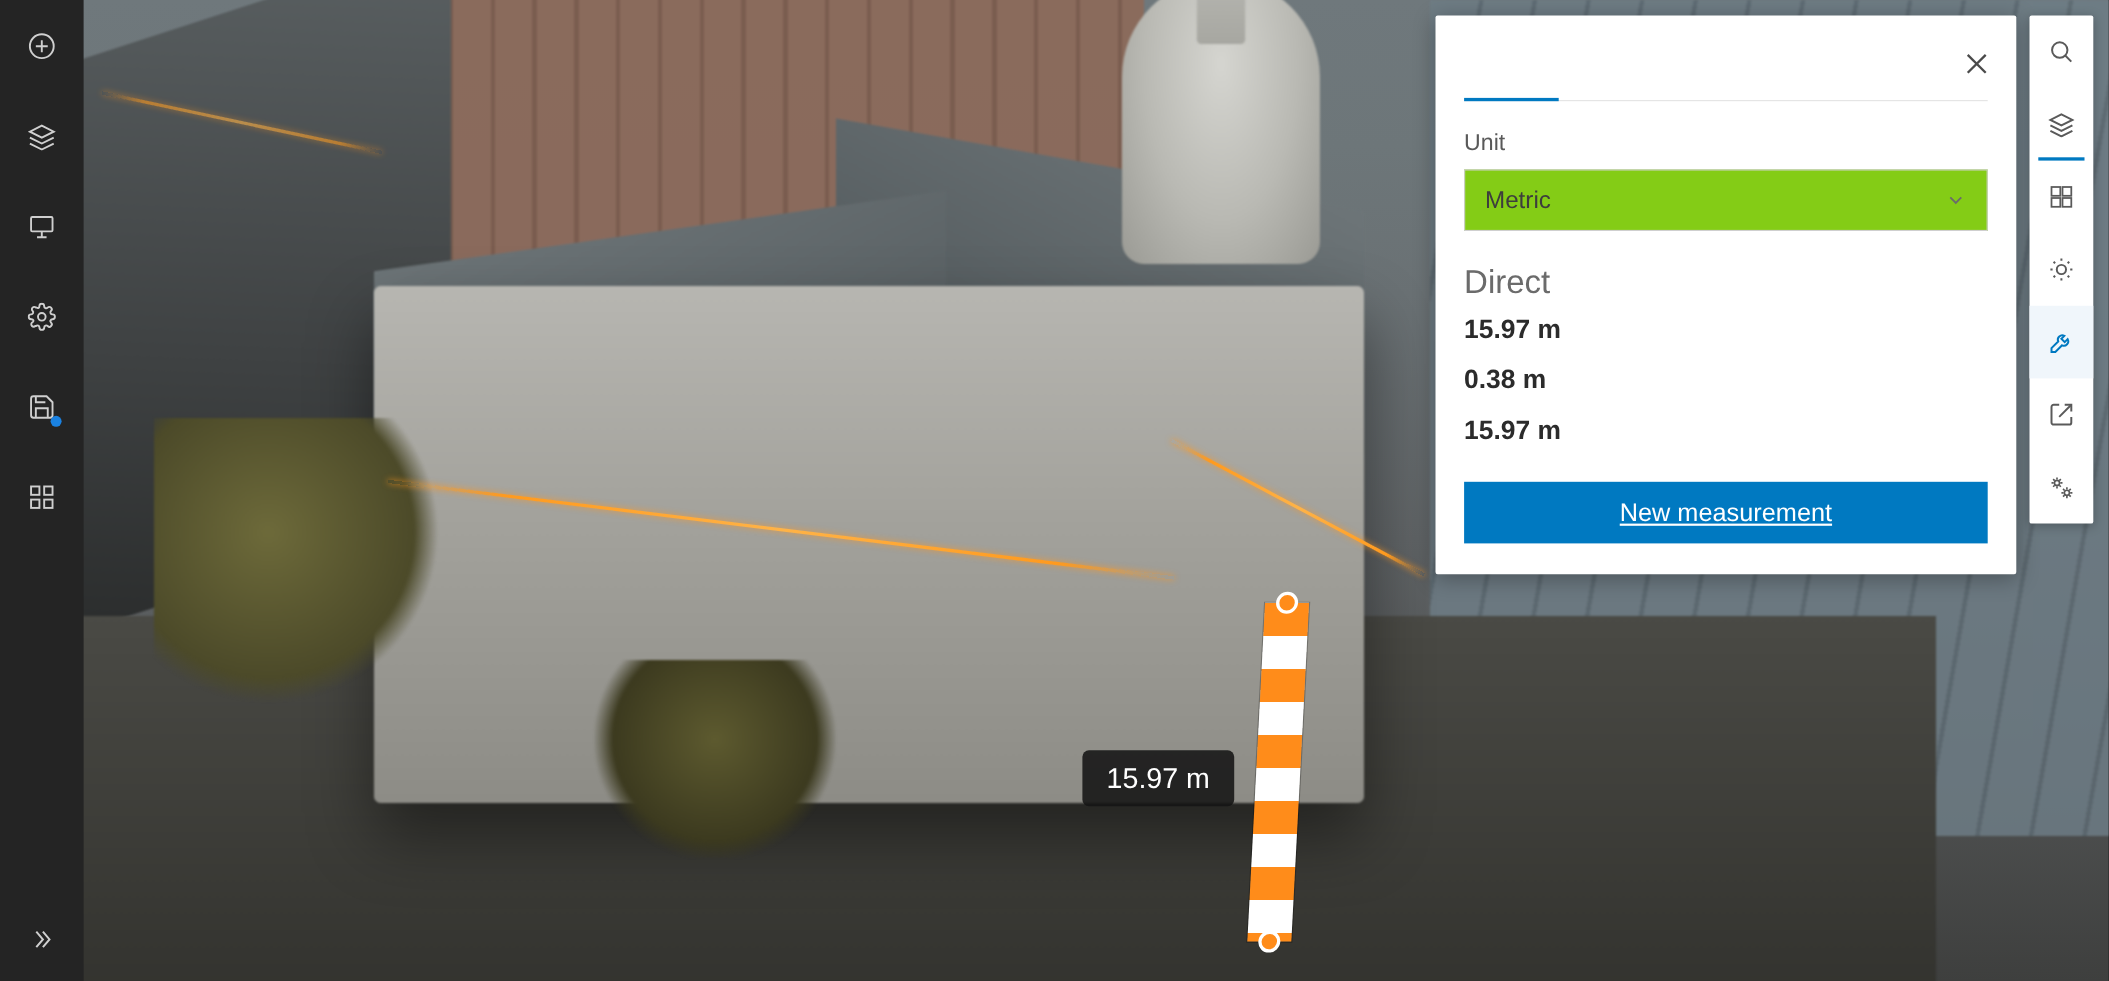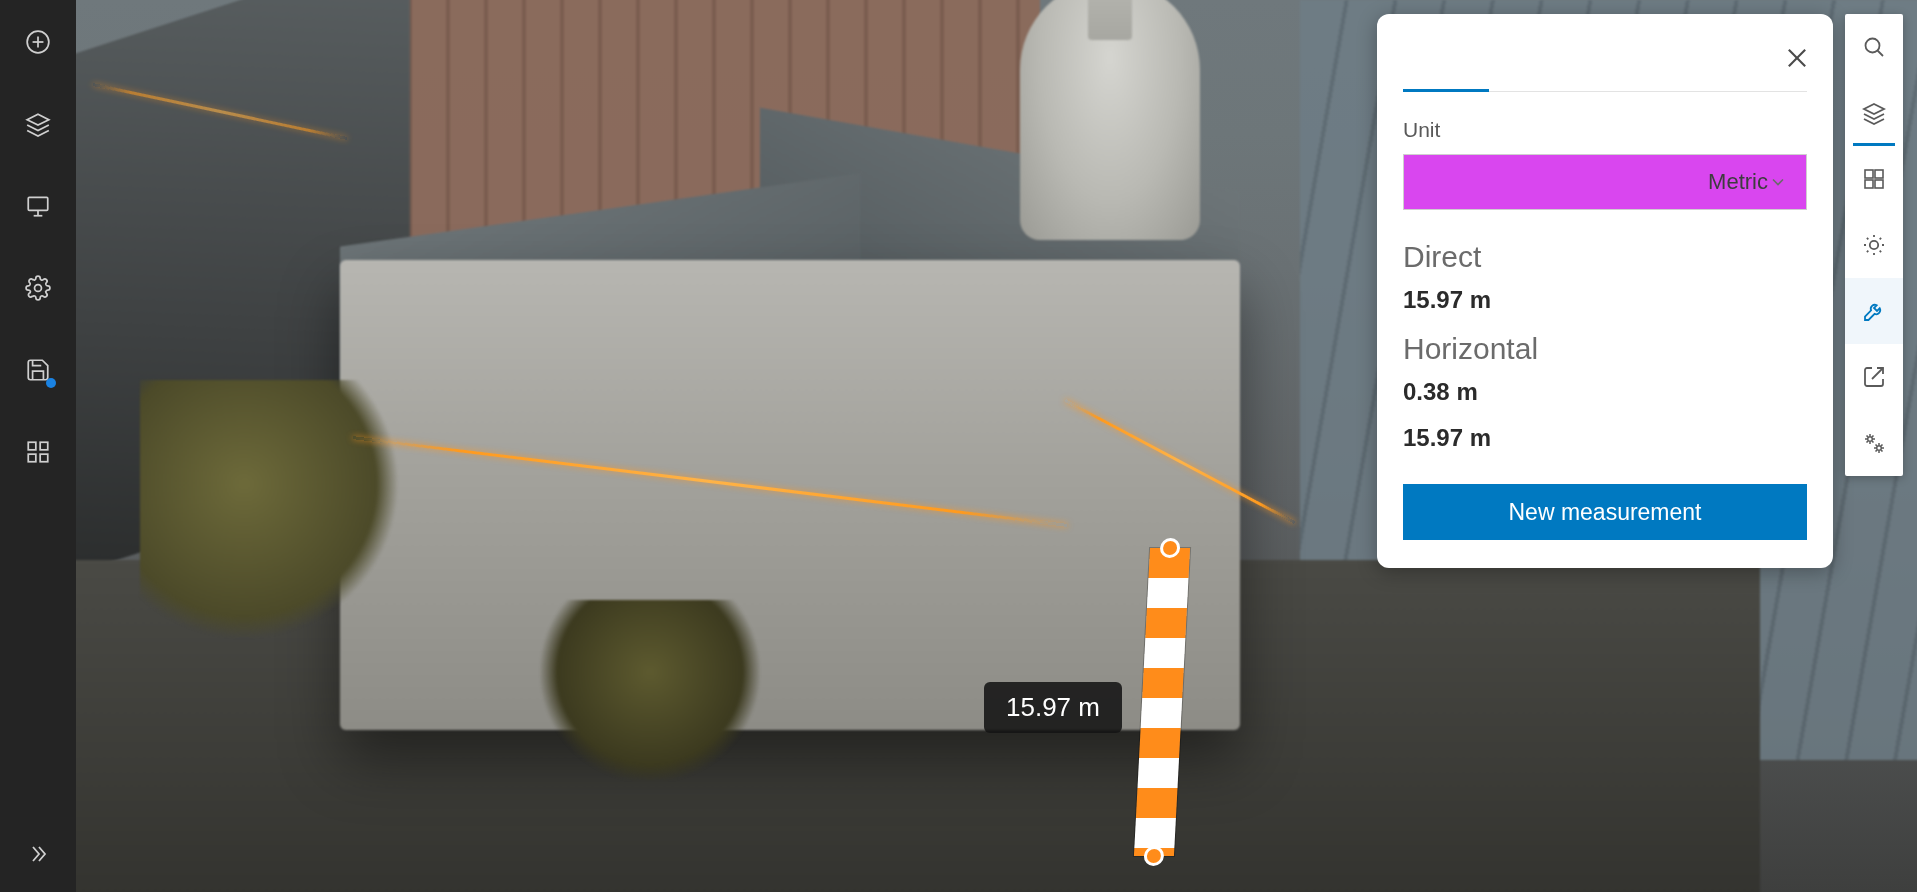--- a/index.html
+++ b/index.html
@@ -69,40 +69,40 @@
       background:#fff; border-radius:2px; box-shadow:0 2px 10px rgba(0,0,0,.25);
       display:flex; flex-direction:column; align-items:center; z-index:45;
     }
     .right-bar .r-btn { width:100%; height:66px; display:flex; align-items:center; justify-content:center; color:#5a5a5a; cursor:pointer; position:relative; }
     .right-bar .r-btn.active { color:#0079c1; background:#f0f6fb; }
     .right-bar .r-btn.active::after { content:""; position:absolute; right:0; top:0; bottom:0; width:3px; }
     .right-bar .r-btn.underline::before { content:""; position:absolute; left:8px; right:8px; bottom:0; height:3px; background:#0079c1; }
 
     
     .panel {
-      position:absolute; right:84px; top:14px; width:456px; background:#fff;
-      box-shadow:0 4px 20px rgba(0,0,0,.3); border-radius:12px; z-index:44;
+      position:absolute; right:84px; top:14px; width:528px; background:#fff;
+      box-shadow:0 4px 20px rgba(0,0,0,.3); border-radius:2px; z-index:44;
       padding: 0 0 28px 0;
     }
     .panel-head { height:78px; position:relative; }
     .panel-head .tab-indicator { position:absolute; left:26px; bottom:0; width:86px; height:3px; background:#0079c1; }
     .panel-head .divider { position:absolute; left:26px; right:26px; bottom:0; height:1px; background:#e3e3e3; }
     .panel-close { position:absolute; right:22px; top:30px; width:28px; height:28px; cursor:pointer; color:#4a4a4a; }
     .panel-body { padding: 26px 26px 0 26px; color:#4a4a4a; }
     .field-label { font-size:21px; color:#595959; margin-bottom:12px; }
     .select {
-      width:100%; height:56px; border:1px solid #cfcfcf; background:#d946ef;
-      display:flex; align-items:center; justify-content:flex-end;
+      width:100%; height:56px; border:1px solid #cfcfcf; background:#84cc16;
+      display:flex; align-items:center; justify-content:space-between;
       padding:0 18px; font-size:22px; color:#3d3d3d; cursor:pointer; margin-bottom:30px;
     }
     .mrow-label { font-size:30px; color:#6b6b6b; margin-top:10px; }
     .mrow-value { font-size:24px; font-weight:700; color:#2b2b2b; margin:12px 0 18px 0; }
     .primary-btn {
       margin-top:14px; width:100%; height:56px; background:#0079c1; color:#fff; border:none;
-      font-size:23px; font-weight:500; cursor:pointer;
+      font-size:23px; font-weight:500; cursor:pointer;text-decoration:underline;
     }
 
     svg { display:block; }
   </style>
 </head>
 <body>
 
 <div class="scene">
   <div class="mass m-glass1"></div>
   <div class="mass m-tower"></div>
@@ -251,20 +251,19 @@
     <div class="select">
       <span>Metric</span>
       <svg width="20" height="20" viewBox="0 0 24 24" fill="none" stroke="#6b6b6b" stroke-width="2">
           <polyline points="6 9 12 15 18 9"></polyline>
         </svg>
     </div>
 
     <div class="mrow-label">Direct</div>
     <div class="mrow-value">15.97 m</div>
 
-    <div class="mrow-label">Horizontal</div>
     <div class="mrow-value">0.38 m</div>
 
     <div class="mrow-value">15.97 m</div>
 
     <button class="primary-btn">New measurement</button>
   </div>
 </div>
 
 </body></html>

